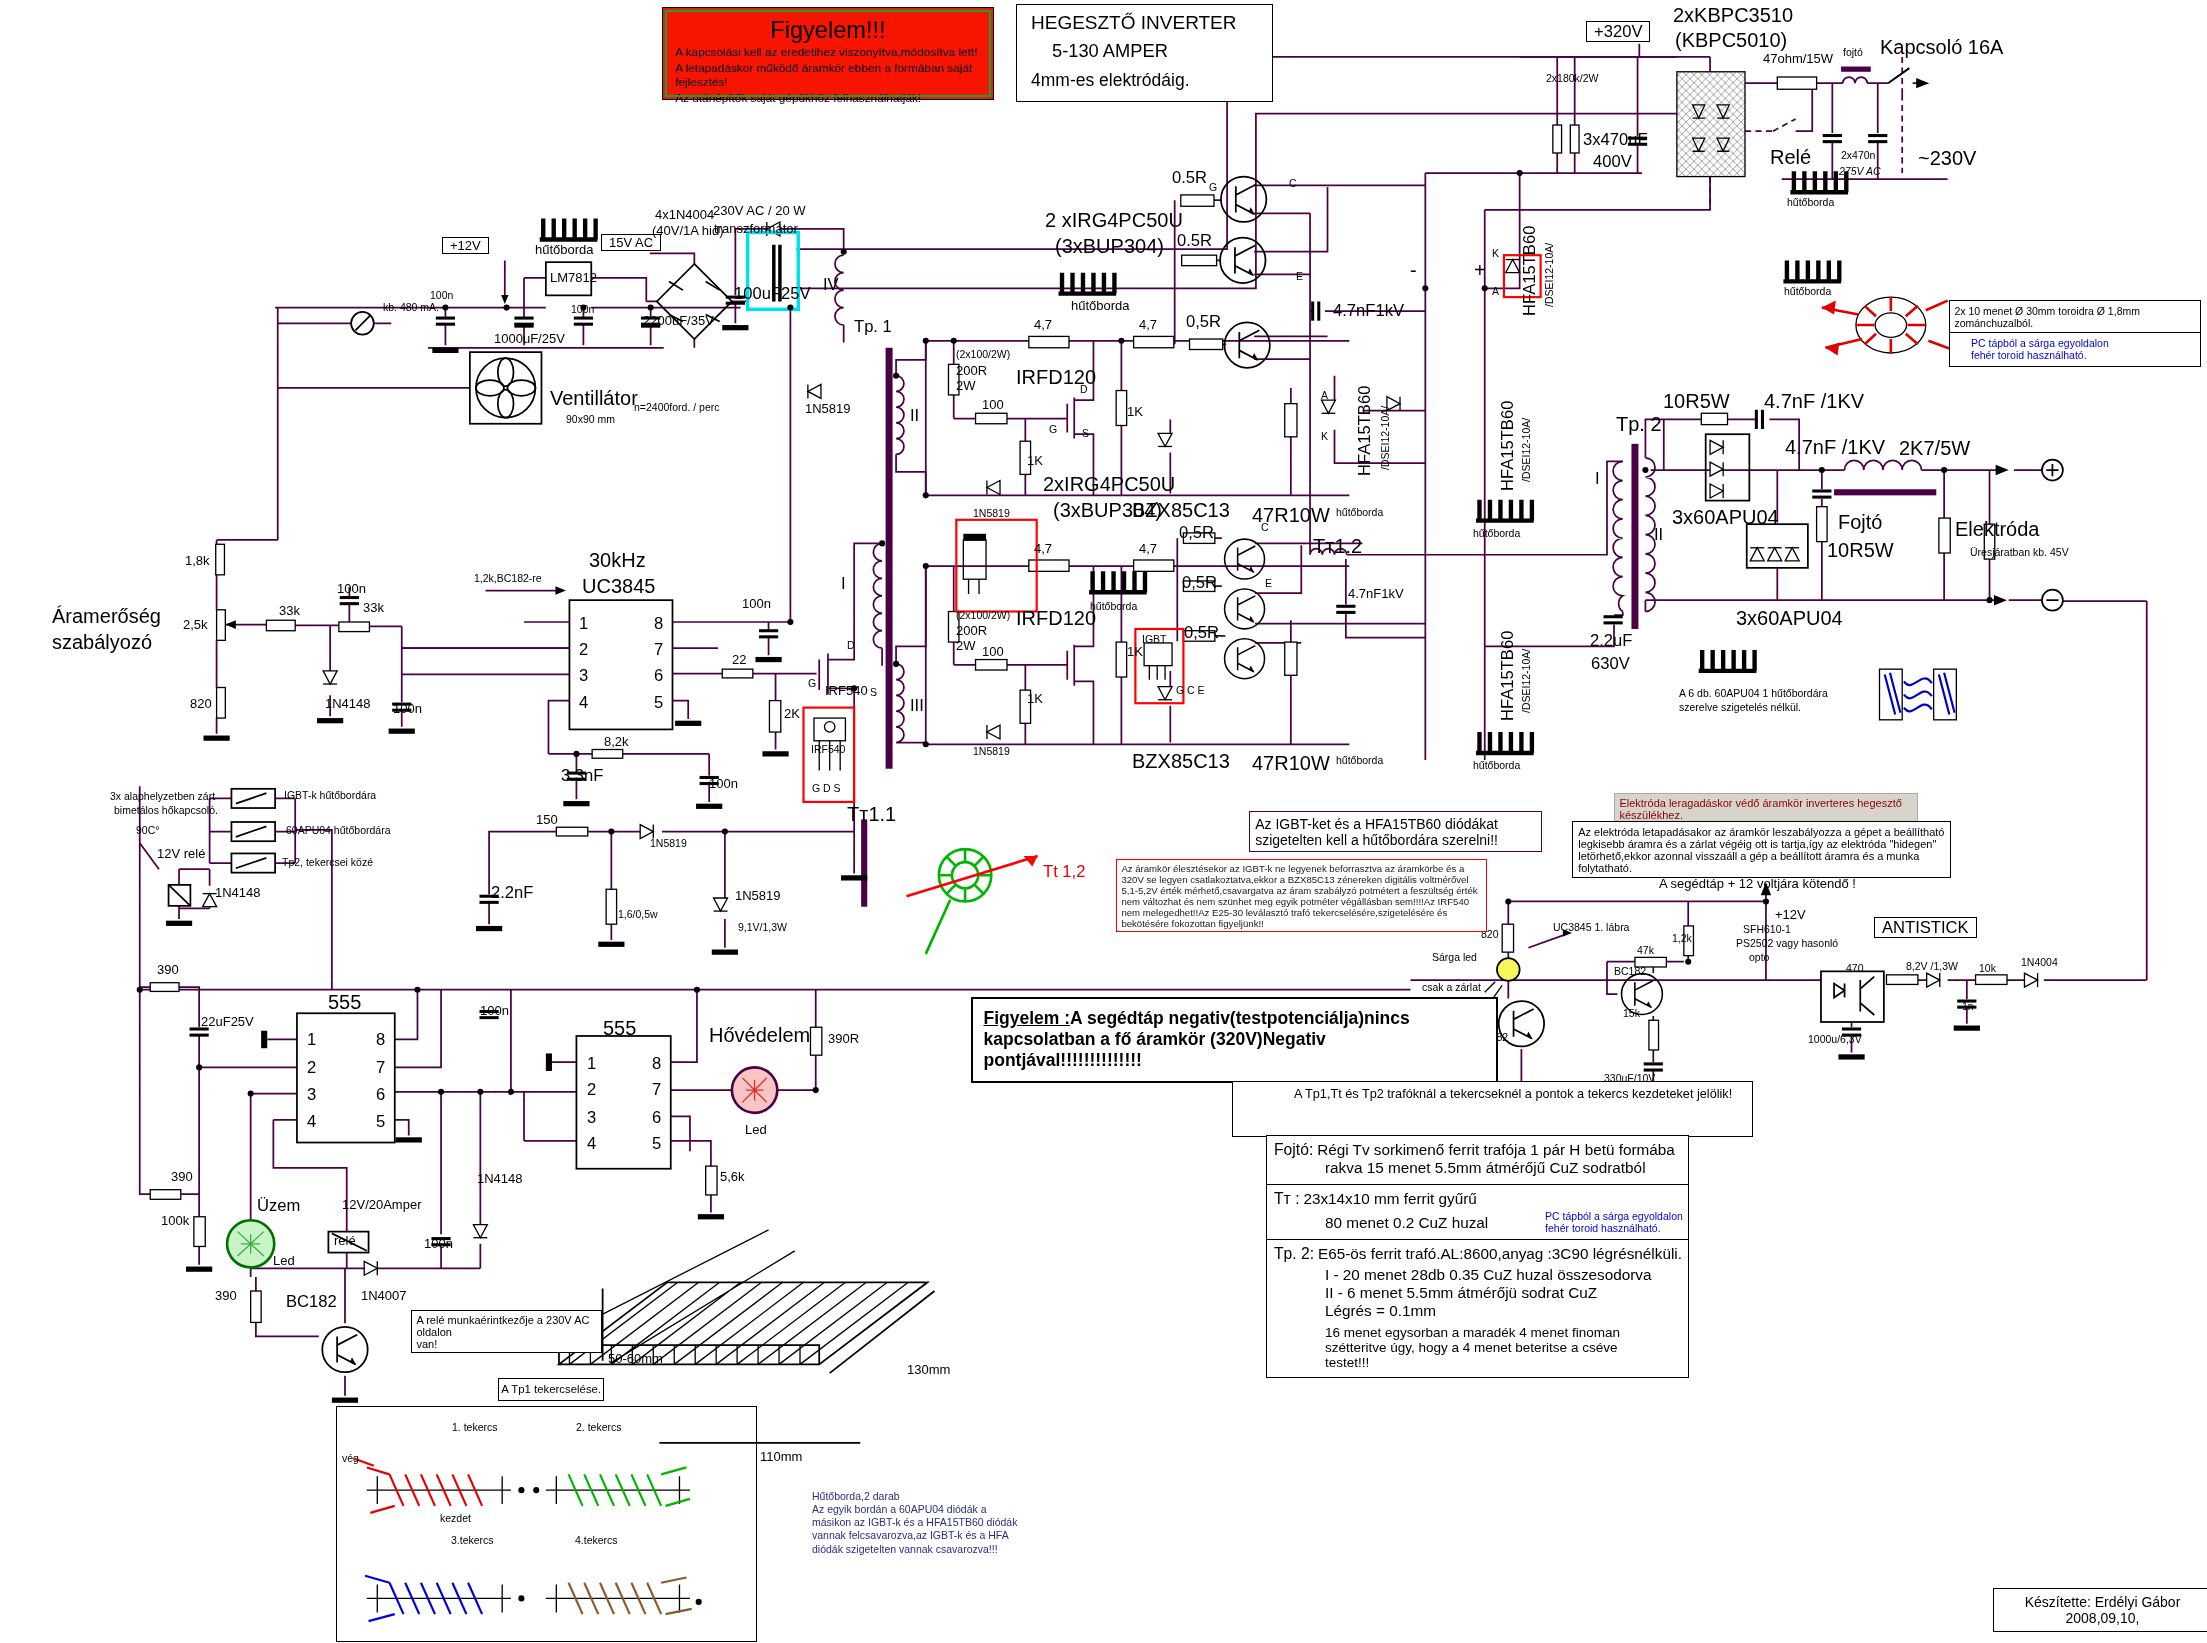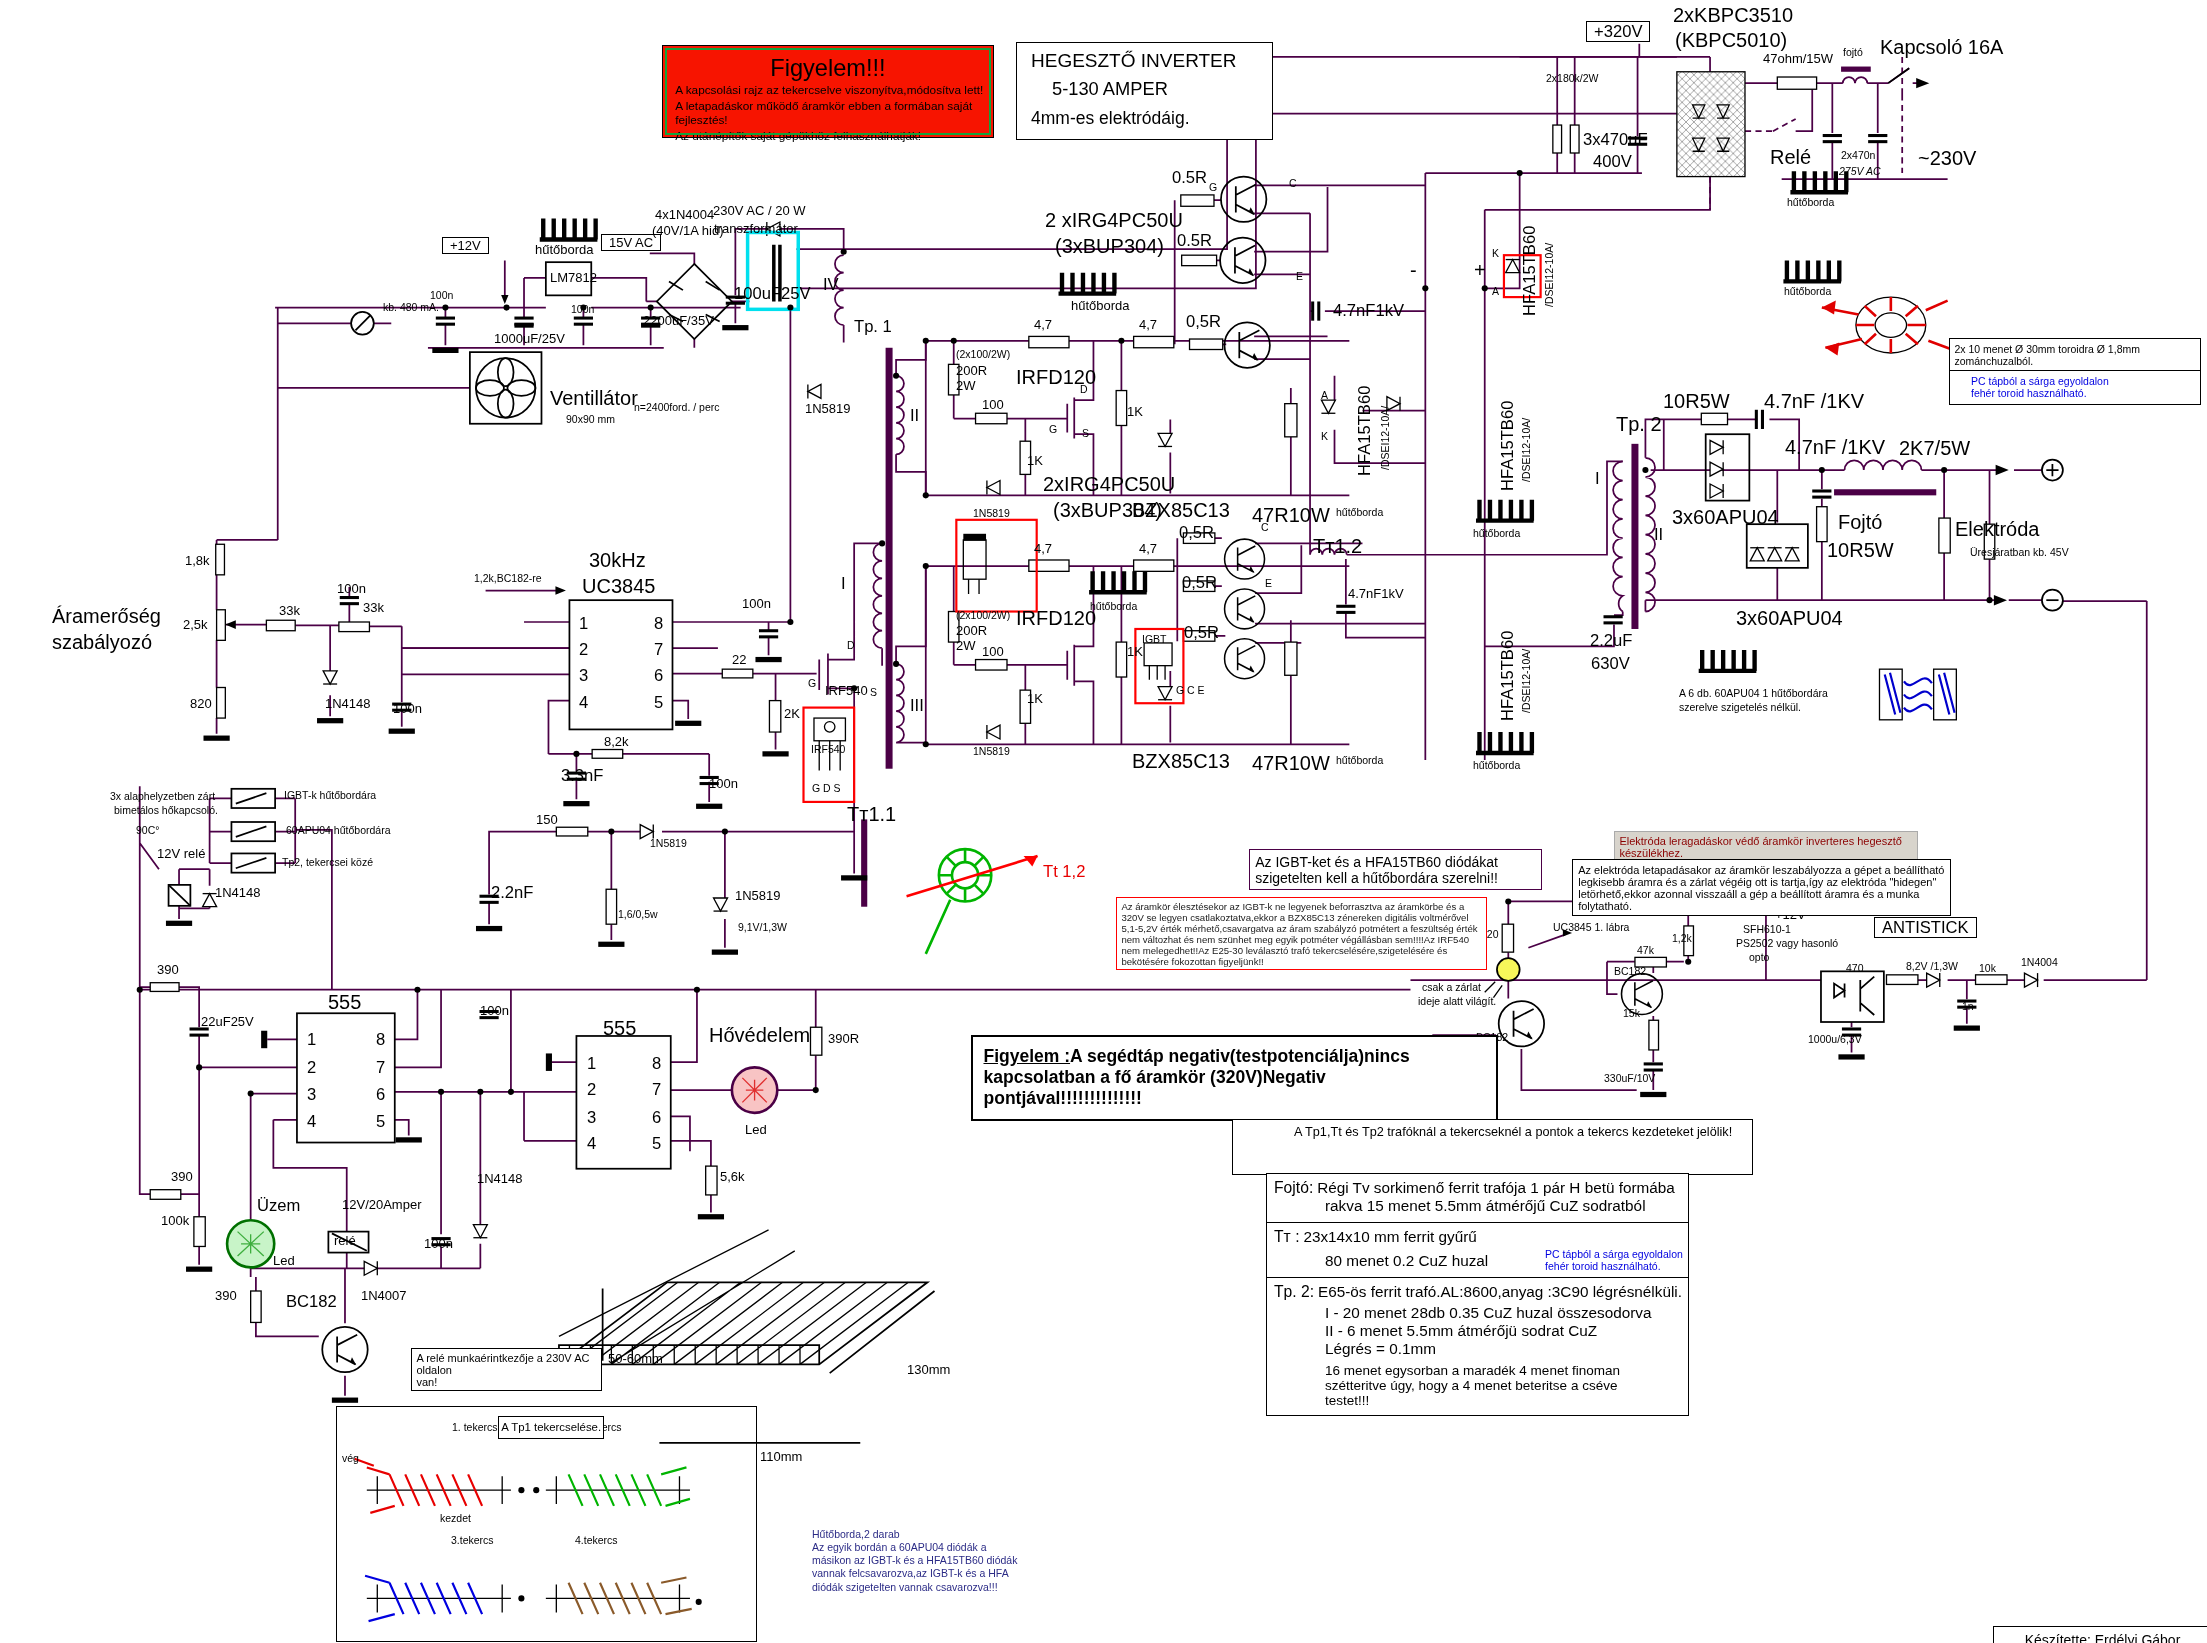--- a/index.html
+++ b/index.html
@@ -5,21 +5,21 @@
   html,body{margin:0;padding:0;background:#fff;}
   #wrap{position:relative;width:2207px;height:1644px;background:#fff;overflow:hidden;
         font-family:"Liberation Sans",sans-serif;}
   svg#wires{position:absolute;left:0;top:0;z-index:1;}
   .lbl{position:absolute;z-index:3;font-family:"Liberation Sans",sans-serif;color:#000;
        white-space:nowrap;line-height:1.05;}
   .s{font-size:10.5px;} .m{font-size:13px;} .l{font-size:16.6px;} .xl{font-size:20px;}
   .v{transform:rotate(-90deg);transform-origin:0 0;}
   .red{color:#e80000;}
   .bx{border:1.7px solid #000;background:#fff;padding:0.9px 7px;}
-  .note{position:absolute;z-index:4;background:#fff;font-family:"Liberation Sans",sans-serif;margin-top:38px;}
+  .note{position:absolute;z-index:4;background:#fff;font-family:"Liberation Sans",sans-serif;}
   #warning{left:662px;top:7px;width:330px;height:91px;background:#f71400;border:1.7px solid #000;
            outline:2.6px solid #12a23c;outline-offset:-5.2px;text-align:center;color:#000;}
   #warning .wt{font-size:23.6px;margin-top:8.7px;}
   #warning .wl{font-size:11.8px;text-align:left;margin:1.7px 0 0 12.2px;}
   #titlebox{left:1016px;top:4.4px;width:255px;height:96px;border:1.7px solid #000;}
   #titlebox div{margin-left:14px;}
   #titlebox .t1{font-size:19px;margin-top:7px;}
   #titlebox .t2{font-size:18.3px;margin-top:5.2px;margin-left:35px;}
   #titlebox .t3{font-size:17.5px;margin-top:8.7px;}
   #iso-note{left:1249px;top:811px;width:281px;border:1.3px solid #4b0046;font-size:14px;padding:3.5px 5.2px;}
@@ -556,21 +556,21 @@
         <circle cx="798" cy="1133" r="3.5"></circle>
         <circle cx="1010" cy="622" r="3.5"></circle>
     <circle cx="966" cy="288" r="3.5"></circle>
         <circle cx="1026" cy="430" r="3.5"></circle>
         <circle cx="1026" cy="760" r="3.5"></circle>
   </g>
 </svg>
 
 <div id="warning" class="note">
   <div class="wt">Figyelem!!!</div>
-  <div class="wl">A kapcsolási rajz az tekercselve viszonyítva,módosítva lett!</div>
+  <div class="wl">A kapcsolási kell az eredetihez viszonyítva,módosítva lett!</div>
   <div class="wl">A letapadáskor működő áramkör ebben a formában saját fejlesztés!</div>
   <div class="wl">Az utánépítők saját gépükhöz felhasználhatják!</div>
 </div>
 
 <div id="titlebox" class="note">
   <div class="t1">HEGESZTŐ INVERTER</div>
   <div class="t2">5-130 AMPER</div>
   <div class="t3">4mm-es elektródáig.</div>
 </div>
 

